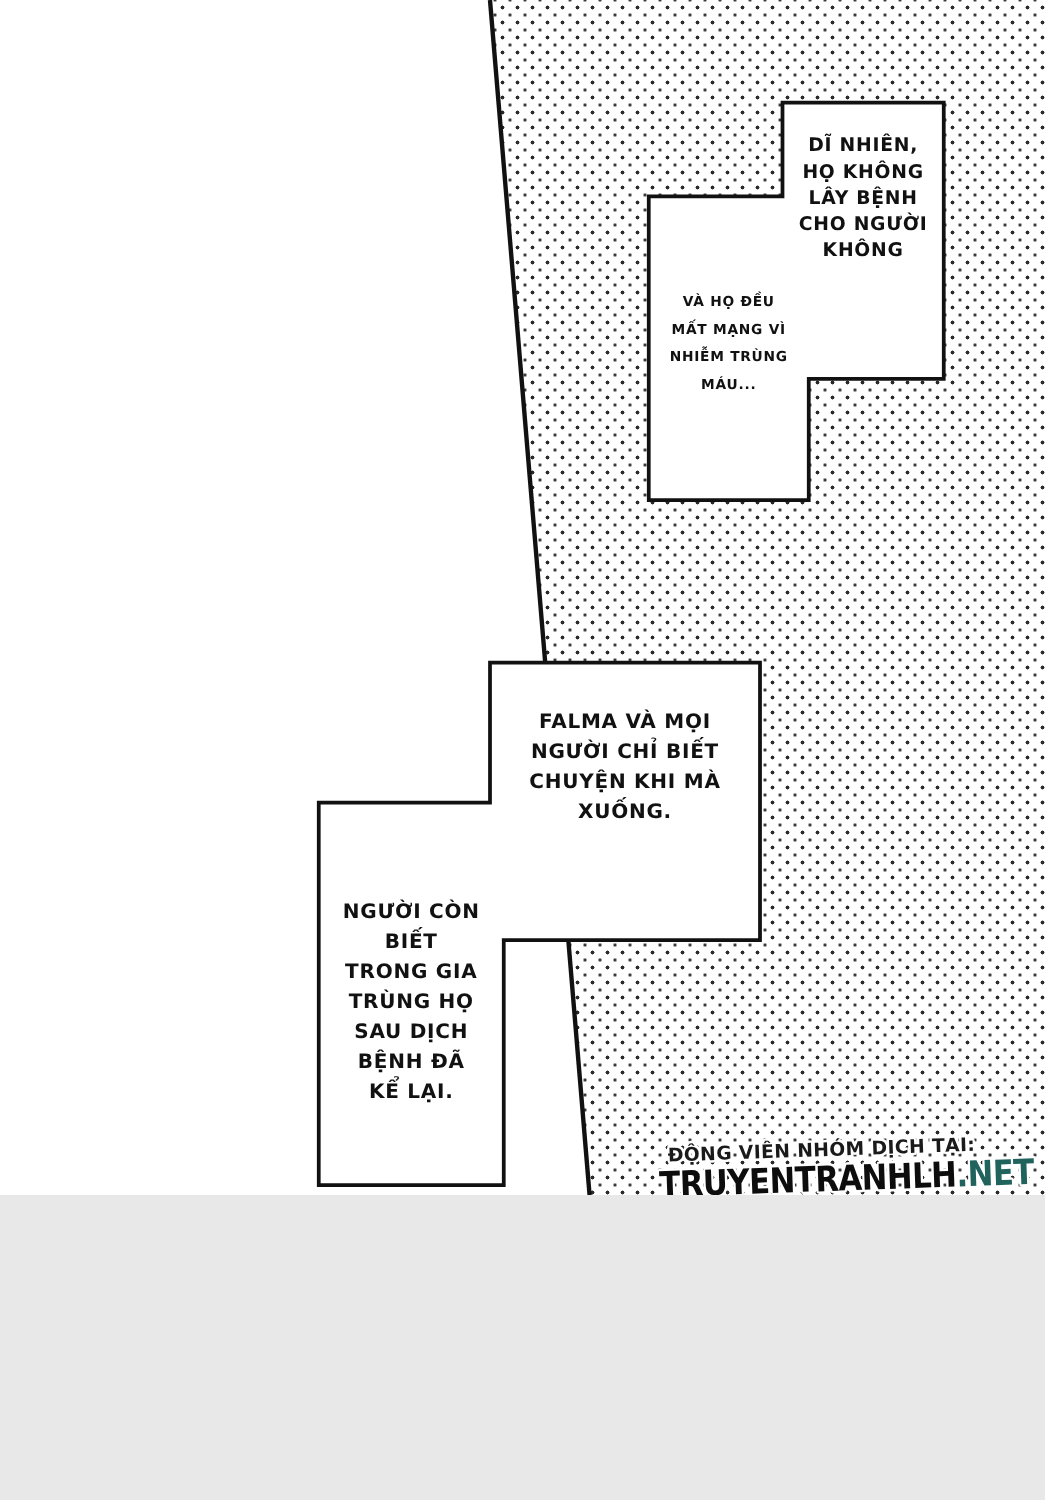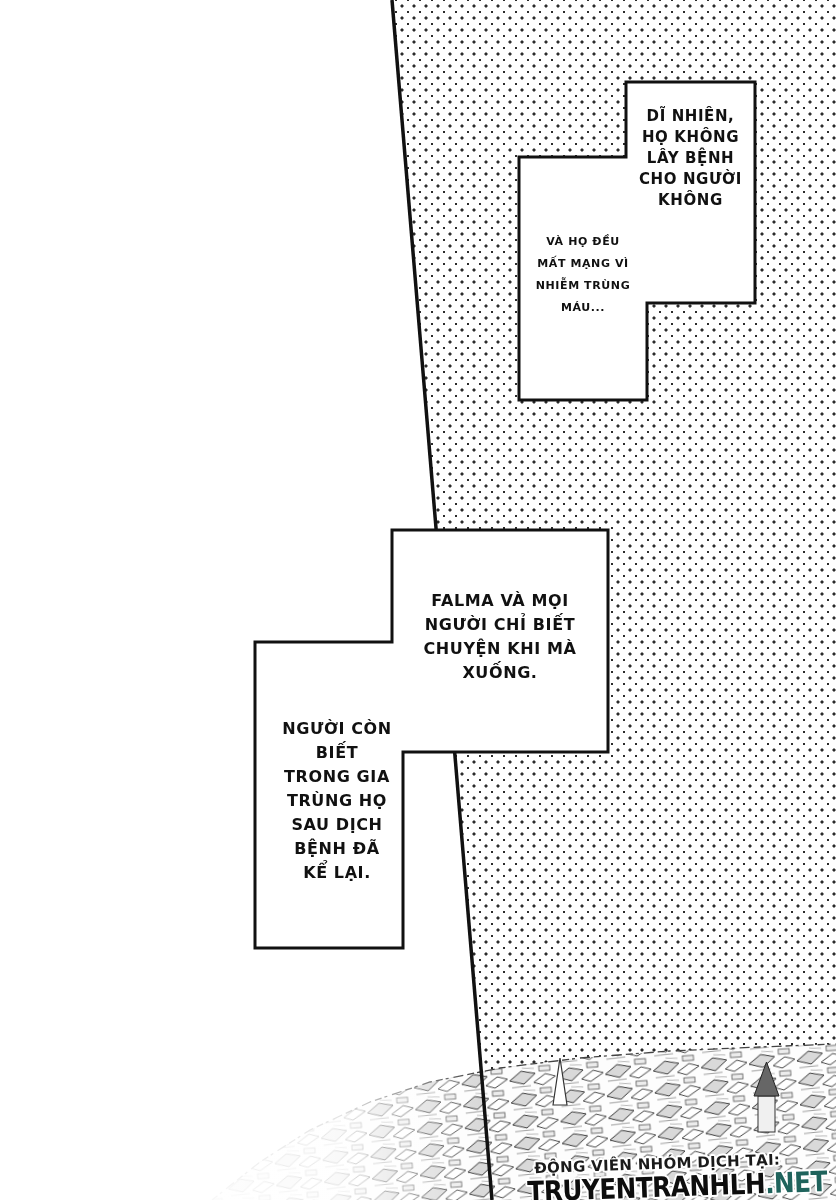--- a/index.html
+++ b/index.html
@@ -1,18 +1,18 @@
 <!DOCTYPE html>
 <html><head>
 <meta charset="utf-8">
 <style>
   html,body{margin:0;padding:0;background:#e8e8e8;}
   .page{
     position:relative;
-    width:836px;height:1200px;
+    width:836px;height:956px;
     margin:0 auto;
     background:#ffffff;
     overflow:hidden;
     font-family:"DejaVu Sans", sans-serif;
   }
   
   .halftone{
     position:absolute;inset:0;
     background-image:
       radial-gradient(circle, #2b2b2b 1.35px, rgba(0,0,0,0) 1.8px),
@@ -26,22 +26,22 @@
   .btext{
     position:absolute;
     text-align:center;
     color:#111;
     font-weight:bold;
     letter-spacing:.6px;
   }
   .btext .line{white-space:nowrap;}
   .t-topright{left:626px;top:106px;width:129px;font-size:15px;line-height:21px;}
   .t-topleft {left:517px;top:231px;width:132px;font-size:11px;line-height:22px;}
-  .t-middle  {left:394px;top:565px;width:212px;font-size:16px;line-height:24px;margin-top:24px;}
-  .t-lowleft {left:264px;top:717px;width:146px;font-size:16px;line-height:24px;}
+  .t-middle  {left:394px;top:565px;width:212px;font-size:16px;line-height:24px;}
+  .t-lowleft {left:256px;top:717px;width:146px;font-size:16px;line-height:24px;}
   
   .watermark{
     position:absolute;
     right:8px;bottom:2px;
     text-align:right;
     transform:rotate(-2deg);
     transform-origin:bottom right;
   }
   .wm-outline{
     text-shadow:

